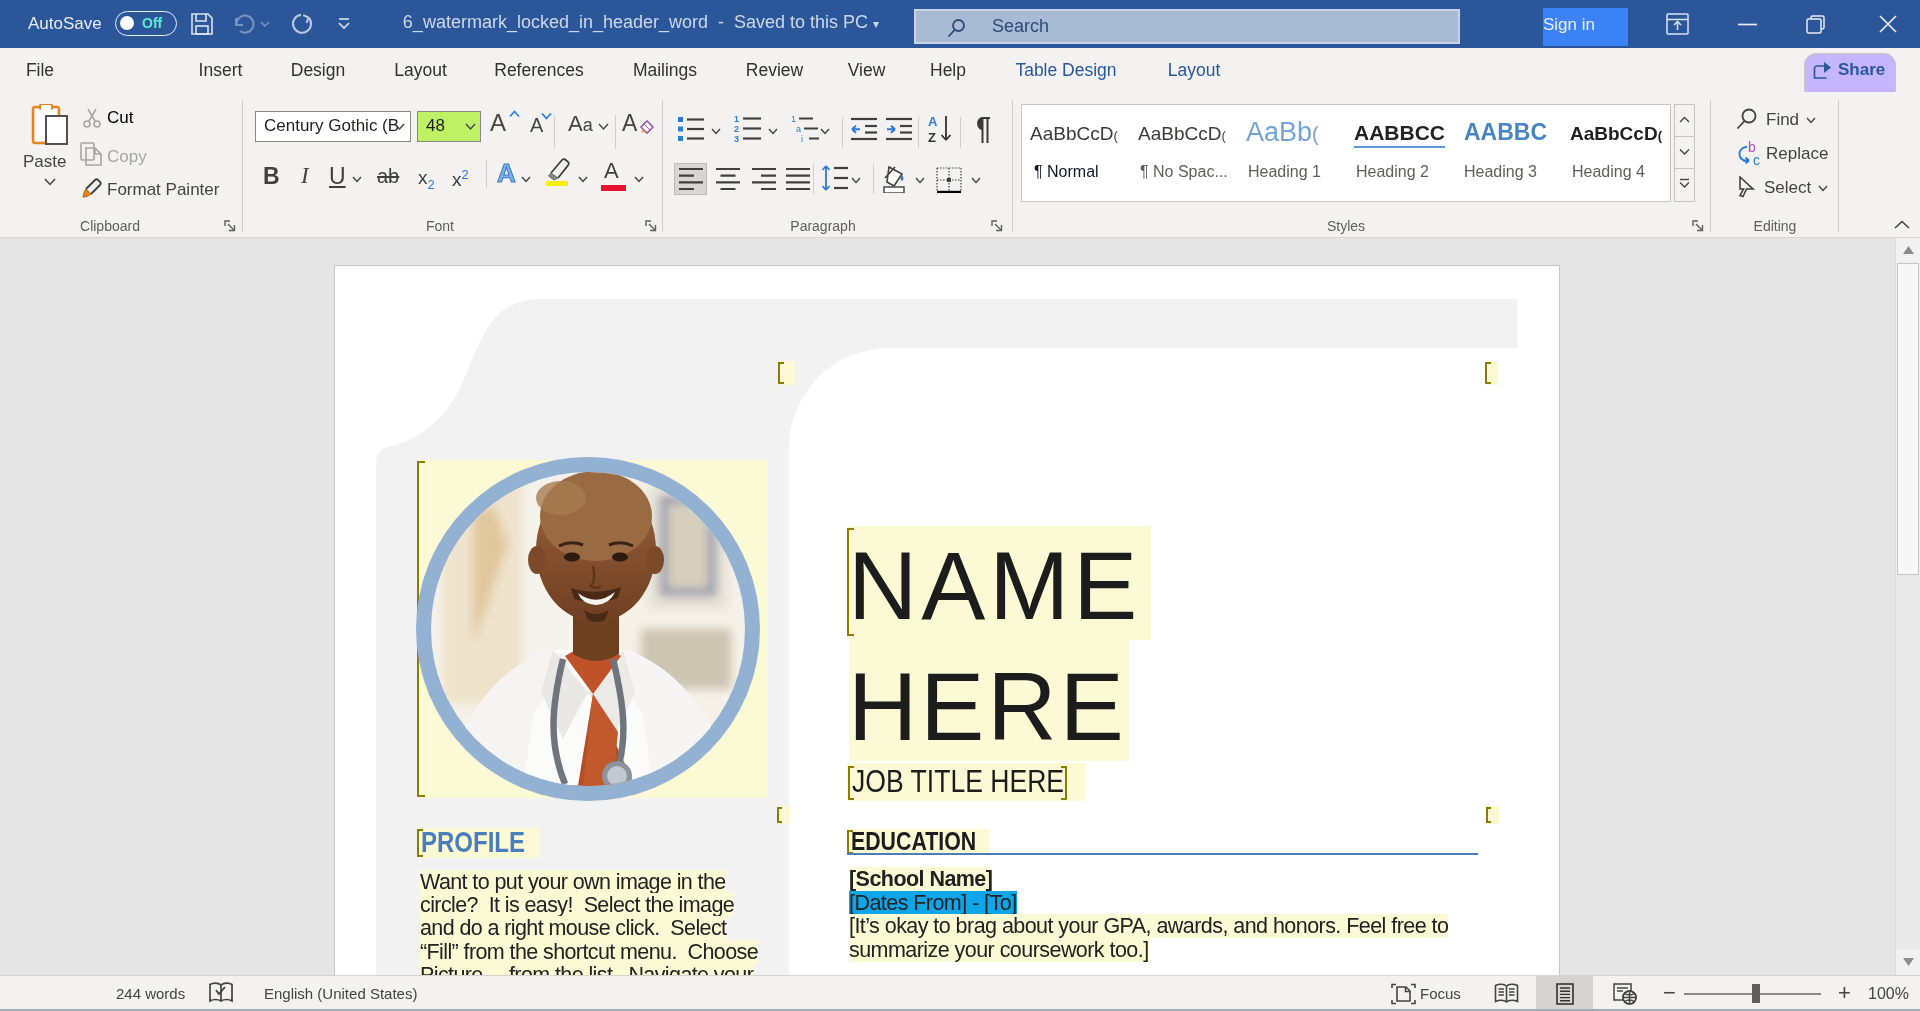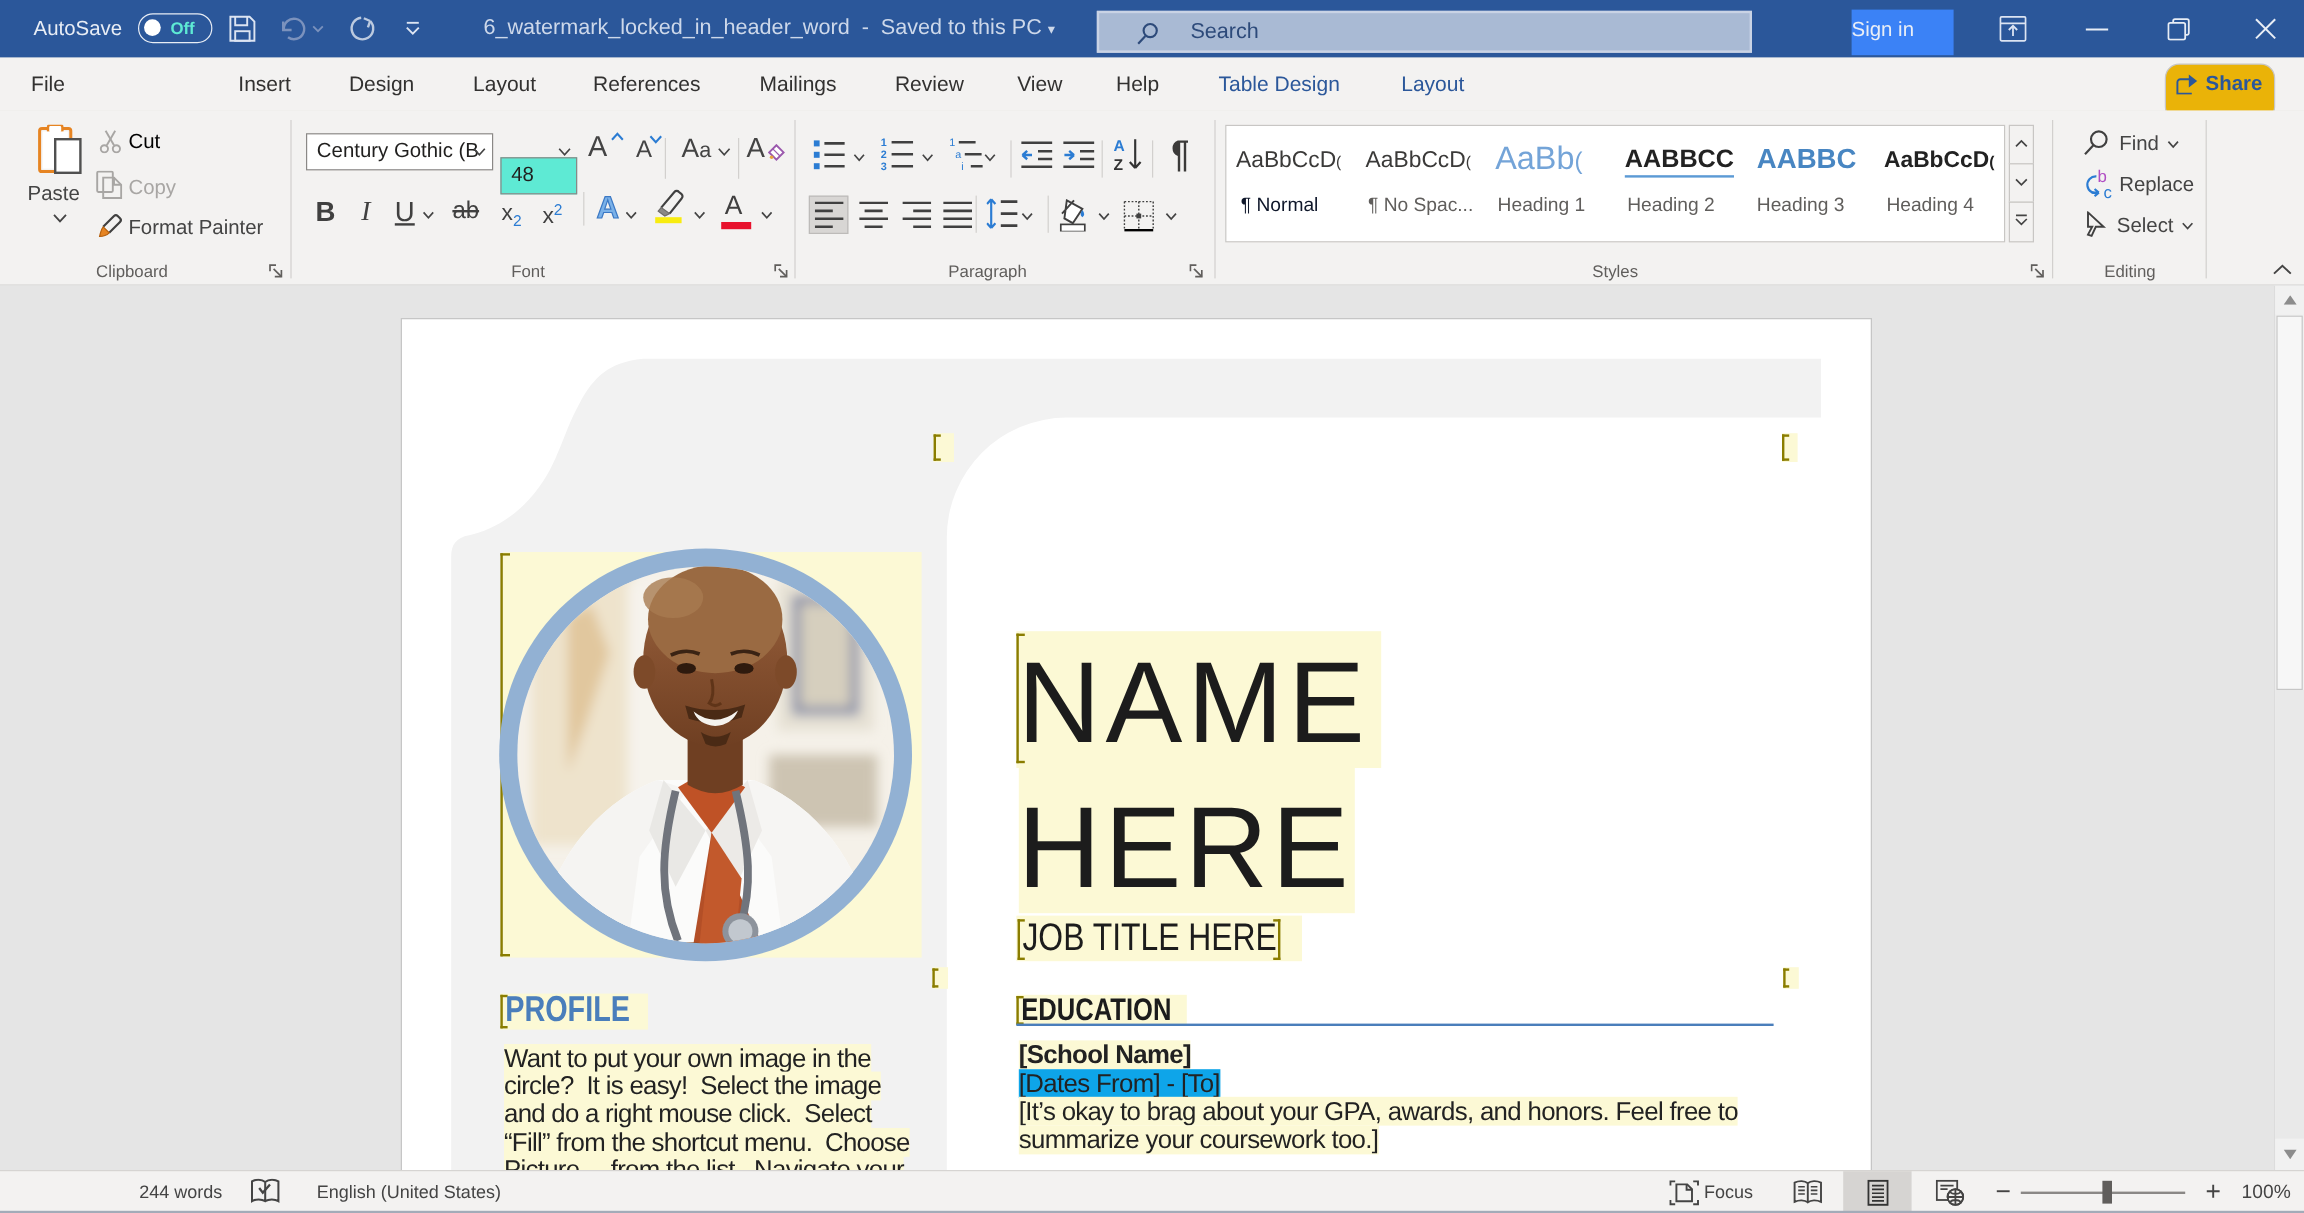--- a/index.html
+++ b/index.html
@@ -105,21 +105,21 @@
   <div class="tab" style="left:284px; width:68px;">Design</div>
   <div class="tab" style="left:388px; width:65px;">Layout</div>
   <div class="tab" style="left:489px; width:100px;">References</div>
   <div class="tab" style="left:625px; width:80px;">Mailings</div>
   <div class="tab" style="left:741px; width:67px;">Review</div>
   <div class="tab" style="left:844px; width:45px;">View</div>
   <div class="tab" style="left:925px; width:46px;">Help</div>
   <div class="tab blue" style="left:1007px; width:118px;">Table Design</div>
   <div class="tab blue" style="left:1161px; width:66px;">Layout</div>
 
-  <div style="position:absolute; right:24px; top:5px; width:92px; height:48px; background:#eab308; border:1px solid #c8c6c4; border-radius:12px;">
+  <div style="position:absolute; right:24px; top:5px; width:92px; height:48px; background:#c4b5fd; border:1px solid #c8c6c4; border-radius:12px;">
     <svg class="abs" style="left:8px; top:7px;" width="20" height="18" viewBox="0 0 20 18" fill="none" stroke="#2b579a" stroke-width="1.6">
       <path d="M12 5 H4 a2.5 2.5 0 0 0 -2.5 2.5 V17 h12"></path>
         <path d="M11 1 L18 6.5 L11 12 V1 Z" fill="#2b579a" stroke="none"></path>
     </svg>
     <div style="position:absolute; left:33px; top:6px; font-size:17px; font-weight:bold; color:#2b579a;">Share</div>
   </div>
 </div>
 <div id="ribbon">
 
   <svg class="abs" style="left:30px; top:12px;" width="40" height="44" viewBox="0 0 40 44">
@@ -158,21 +158,21 @@
       <path d="M1 6 V1 H6"></path>
       <path d="M4 4 L10.5 10.5"></path>
       <path d="M10.5 5 V10.5 H5"></path>
     </svg>
   <div class="gsep" style="left:242px;"></div>
 
   <div class="abs" style="left:255px; top:19px; width:156px; height:31px; background:#fff; border:1px solid #8a8886; font-size:17px; color:#201f1e; padding:4px 0 0 8px;">Century Gothic (B</div>
   <svg class="abs" style="left:394px; top:31px;" width="11" height="8" viewBox="0 0 11 8" fill="none" stroke="#444" stroke-width="1.4">
       <path d="M1 1 L5.5 6 L10 1"></path>
     </svg>
-  <div class="abs" style="left:417px; top:19px; width:64px; height:31px; background:#5eead4; border:1px solid #8a8886; font-size:17px; color:#201f1e; padding:4px 0 16px 8px;margin-top:20px;">48</div>
+  <div class="abs" style="left:417px; top:19px; width:64px; height:31px; background:#bef264; border:1px solid #8a8886; font-size:17px; color:#201f1e; padding:4px 0 16px 8px;">48</div>
   <svg class="abs" style="left:465px; top:31px;" width="11" height="8" viewBox="0 0 11 8" fill="none" stroke="#444" stroke-width="1.4">
       <path d="M1 1 L5.5 6 L10 1"></path>
     </svg>
 
   <div class="abs icon-txt" style="left:490px; top:17px; font-size:24px;">A</div>
   <svg class="abs" style="left:509px; top:18px;" width="11" height="8" viewBox="0 0 11 8" fill="none" stroke="#2b7cd3" stroke-width="1.7">
       <path d="M1 6.5 L5.5 1.5 L10 6.5"></path>
     </svg>
   <div class="abs icon-txt" style="left:530px; top:22px; font-size:20px;">A</div>
   <svg class="abs" style="left:541px; top:20px;" width="11" height="8" viewBox="0 0 11 8" fill="none" stroke="#2b7cd3" stroke-width="1.7">

